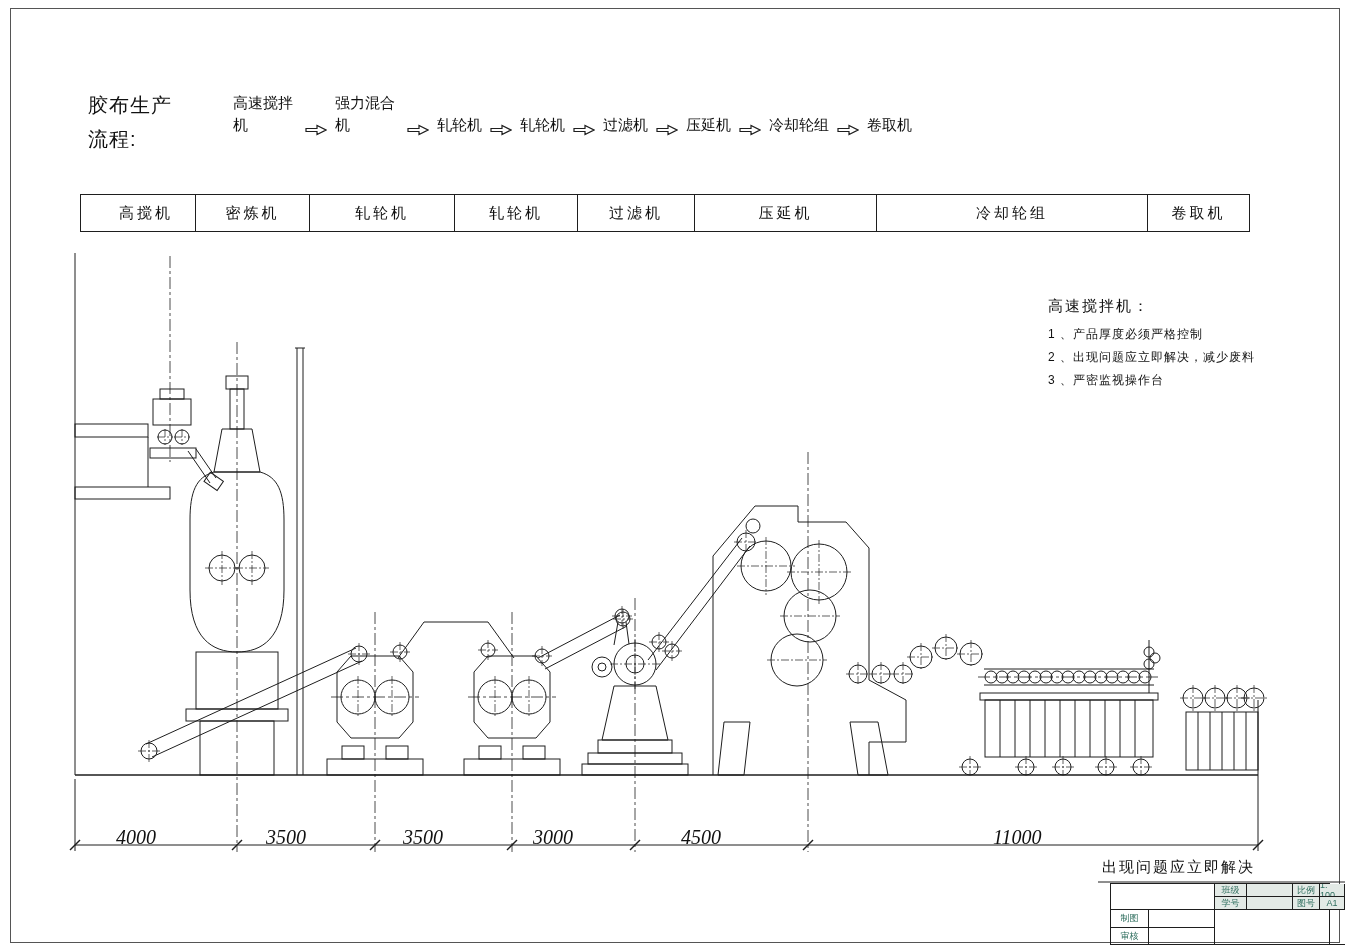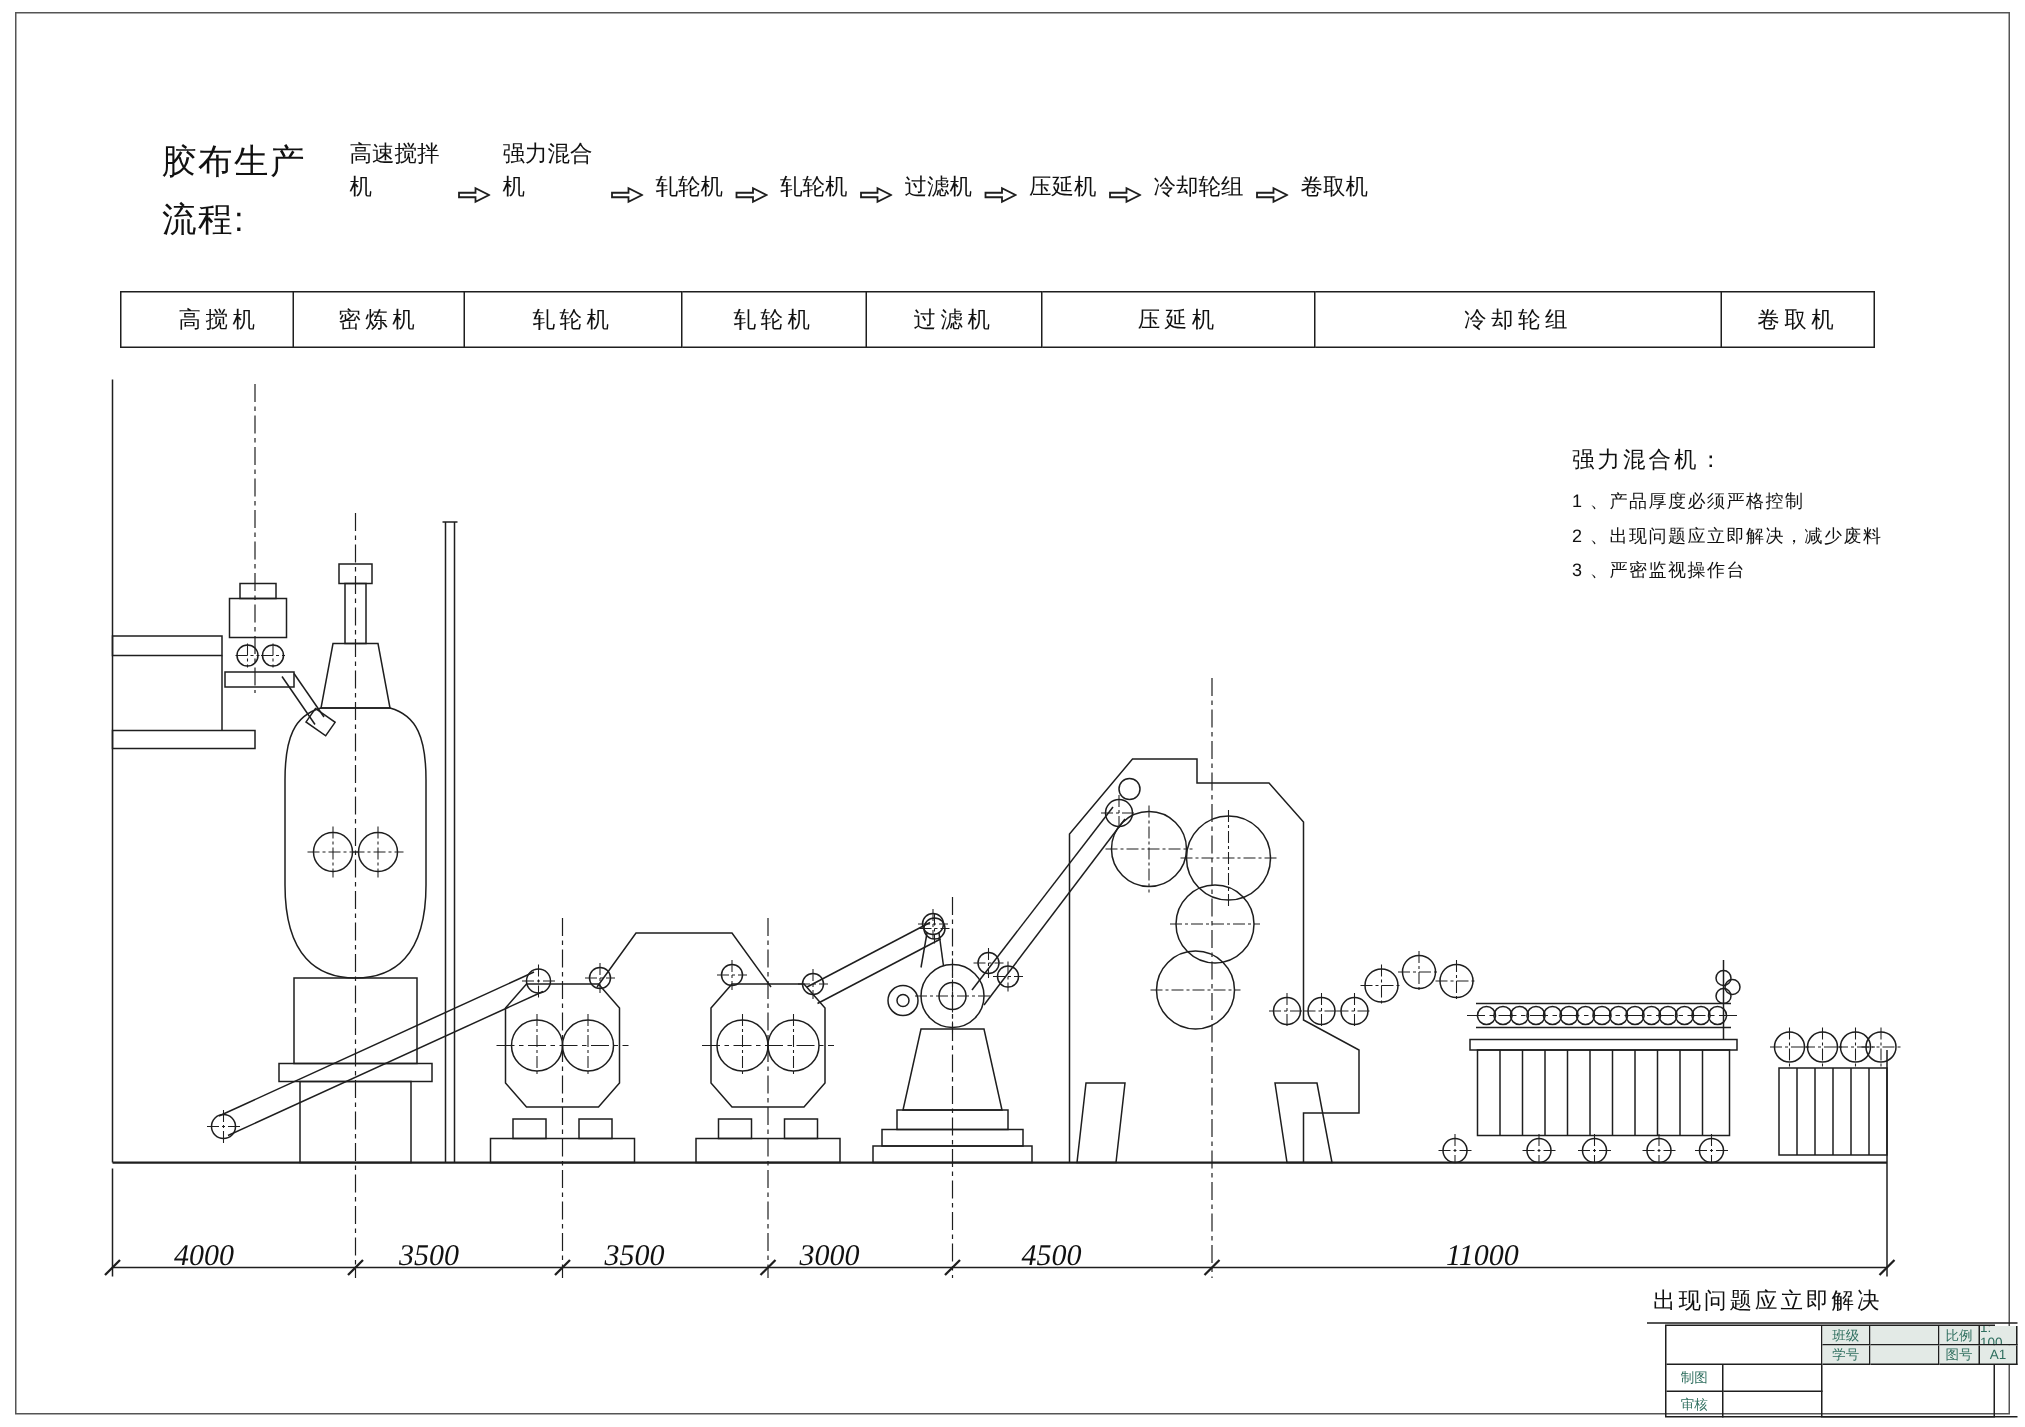--- a/index.html
+++ b/index.html
@@ -4,21 +4,21 @@
 <style>
   html,body{margin:0;padding:0;background:#fff;}
   .page{position:relative;width:1350px;height:951px;background:#fff;overflow:hidden;
         font-family:"Liberation Sans","DejaVu Sans",sans-serif;color:#111;}
   .frame{position:absolute;left:10px;top:8px;right:10px;bottom:8px;border:1px solid #555;}
   svg.drawing{position:absolute;left:0;top:0;}
   svg.drawing *{stroke:#1e1e1e;fill:none;stroke-width:1;}
   svg.drawing .cl{stroke-dasharray:12 3 3 3;stroke-width:.8;}
   svg.drawing .cx{stroke-dasharray:8 2 2 2;stroke-width:.7;}
   svg.drawing .thick{stroke-width:1.5;}
-  .doc-title{position:absolute;left:88px;top:88px;width:100px;font-size:23px;line-height:1.7;letter-spacing:1px;margin-left:20px;}
+  .doc-title{position:absolute;left:88px;top:88px;width:100px;font-size:20px;line-height:1.7;letter-spacing:1px;}
   .flow{position:absolute;left:233px;top:92px;display:flex;align-items:flex-end;gap:8px;}
   .flow .step{font-size:15px;line-height:1.45;max-width:64px;white-space:normal;}
   .flow svg.arrow{flex:none;margin-top:4px;}
   .flow svg.arrow path{fill:#fff;stroke:#1e1e1e;stroke-width:1.2;}
   .equip-table{position:absolute;left:80px;top:194px;display:flex;}
   .equip-table .cell{box-sizing:border-box;height:38px;border:1px solid #1e1e1e;border-left:none;
         display:flex;align-items:center;justify-content:center;font-size:15px;letter-spacing:3px;}
   .equip-table .cell:first-child{border-left:1px solid #1e1e1e;padding-left:16px;}
   .tech{position:absolute;left:1048px;top:297px;}
   .tech-title{font-size:15px;letter-spacing:2px;margin-bottom:7px;}
@@ -343,32 +343,32 @@
     <div class="cell" style="width:114px">密炼机</div>
     <div class="cell" style="width:145px">轧轮机</div>
     <div class="cell" style="width:123px">轧轮机</div>
     <div class="cell" style="width:117px">过滤机</div>
     <div class="cell" style="width:182px">压延机</div>
     <div class="cell" style="width:271px">冷却轮组</div>
     <div class="cell" style="width:102px">卷取机</div>
   </div>
 
   <div class="tech">
-    <div class="tech-title">强力混合机：</div>
+    <div class="tech-title">高速搅拌机：</div>
     <div class="tech-item">1 、产品厚度必须严格控制</div>
     <div class="tech-item">2 、出现问题应立即解决，减少废料</div>
     <div class="tech-item">3 、严密监视操作台</div>
   </div>
 
   <span class="dim" style="left:116px">4000</span>
   <span class="dim" style="left:266px">3500</span>
   <span class="dim" style="left:403px">3500</span>
   <span class="dim" style="left:533px">3000</span>
   <span class="dim" style="left:681px">4500</span>
-  <span class="dim" style="left:964px">11000</span>
+  <span class="dim" style="left:993px">11000</span>
 
   <div class="dwg-title">出现问题应立即解决</div>
 
   <div class="tblock">
     <div class="tcell" style="grid-row:1/3;grid-column:1/3"></div>
     <div class="tcell tint" style="grid-row:1;grid-column:3">班级</div>
     <div class="tcell tint" style="grid-row:1;grid-column:4"></div>
     <div class="tcell tint" style="grid-row:1;grid-column:5">比例</div>
     <div class="tcell tint" style="grid-row:1;grid-column:6">1: 100</div>
     <div class="tcell tint" style="grid-row:2;grid-column:3">学号</div>

